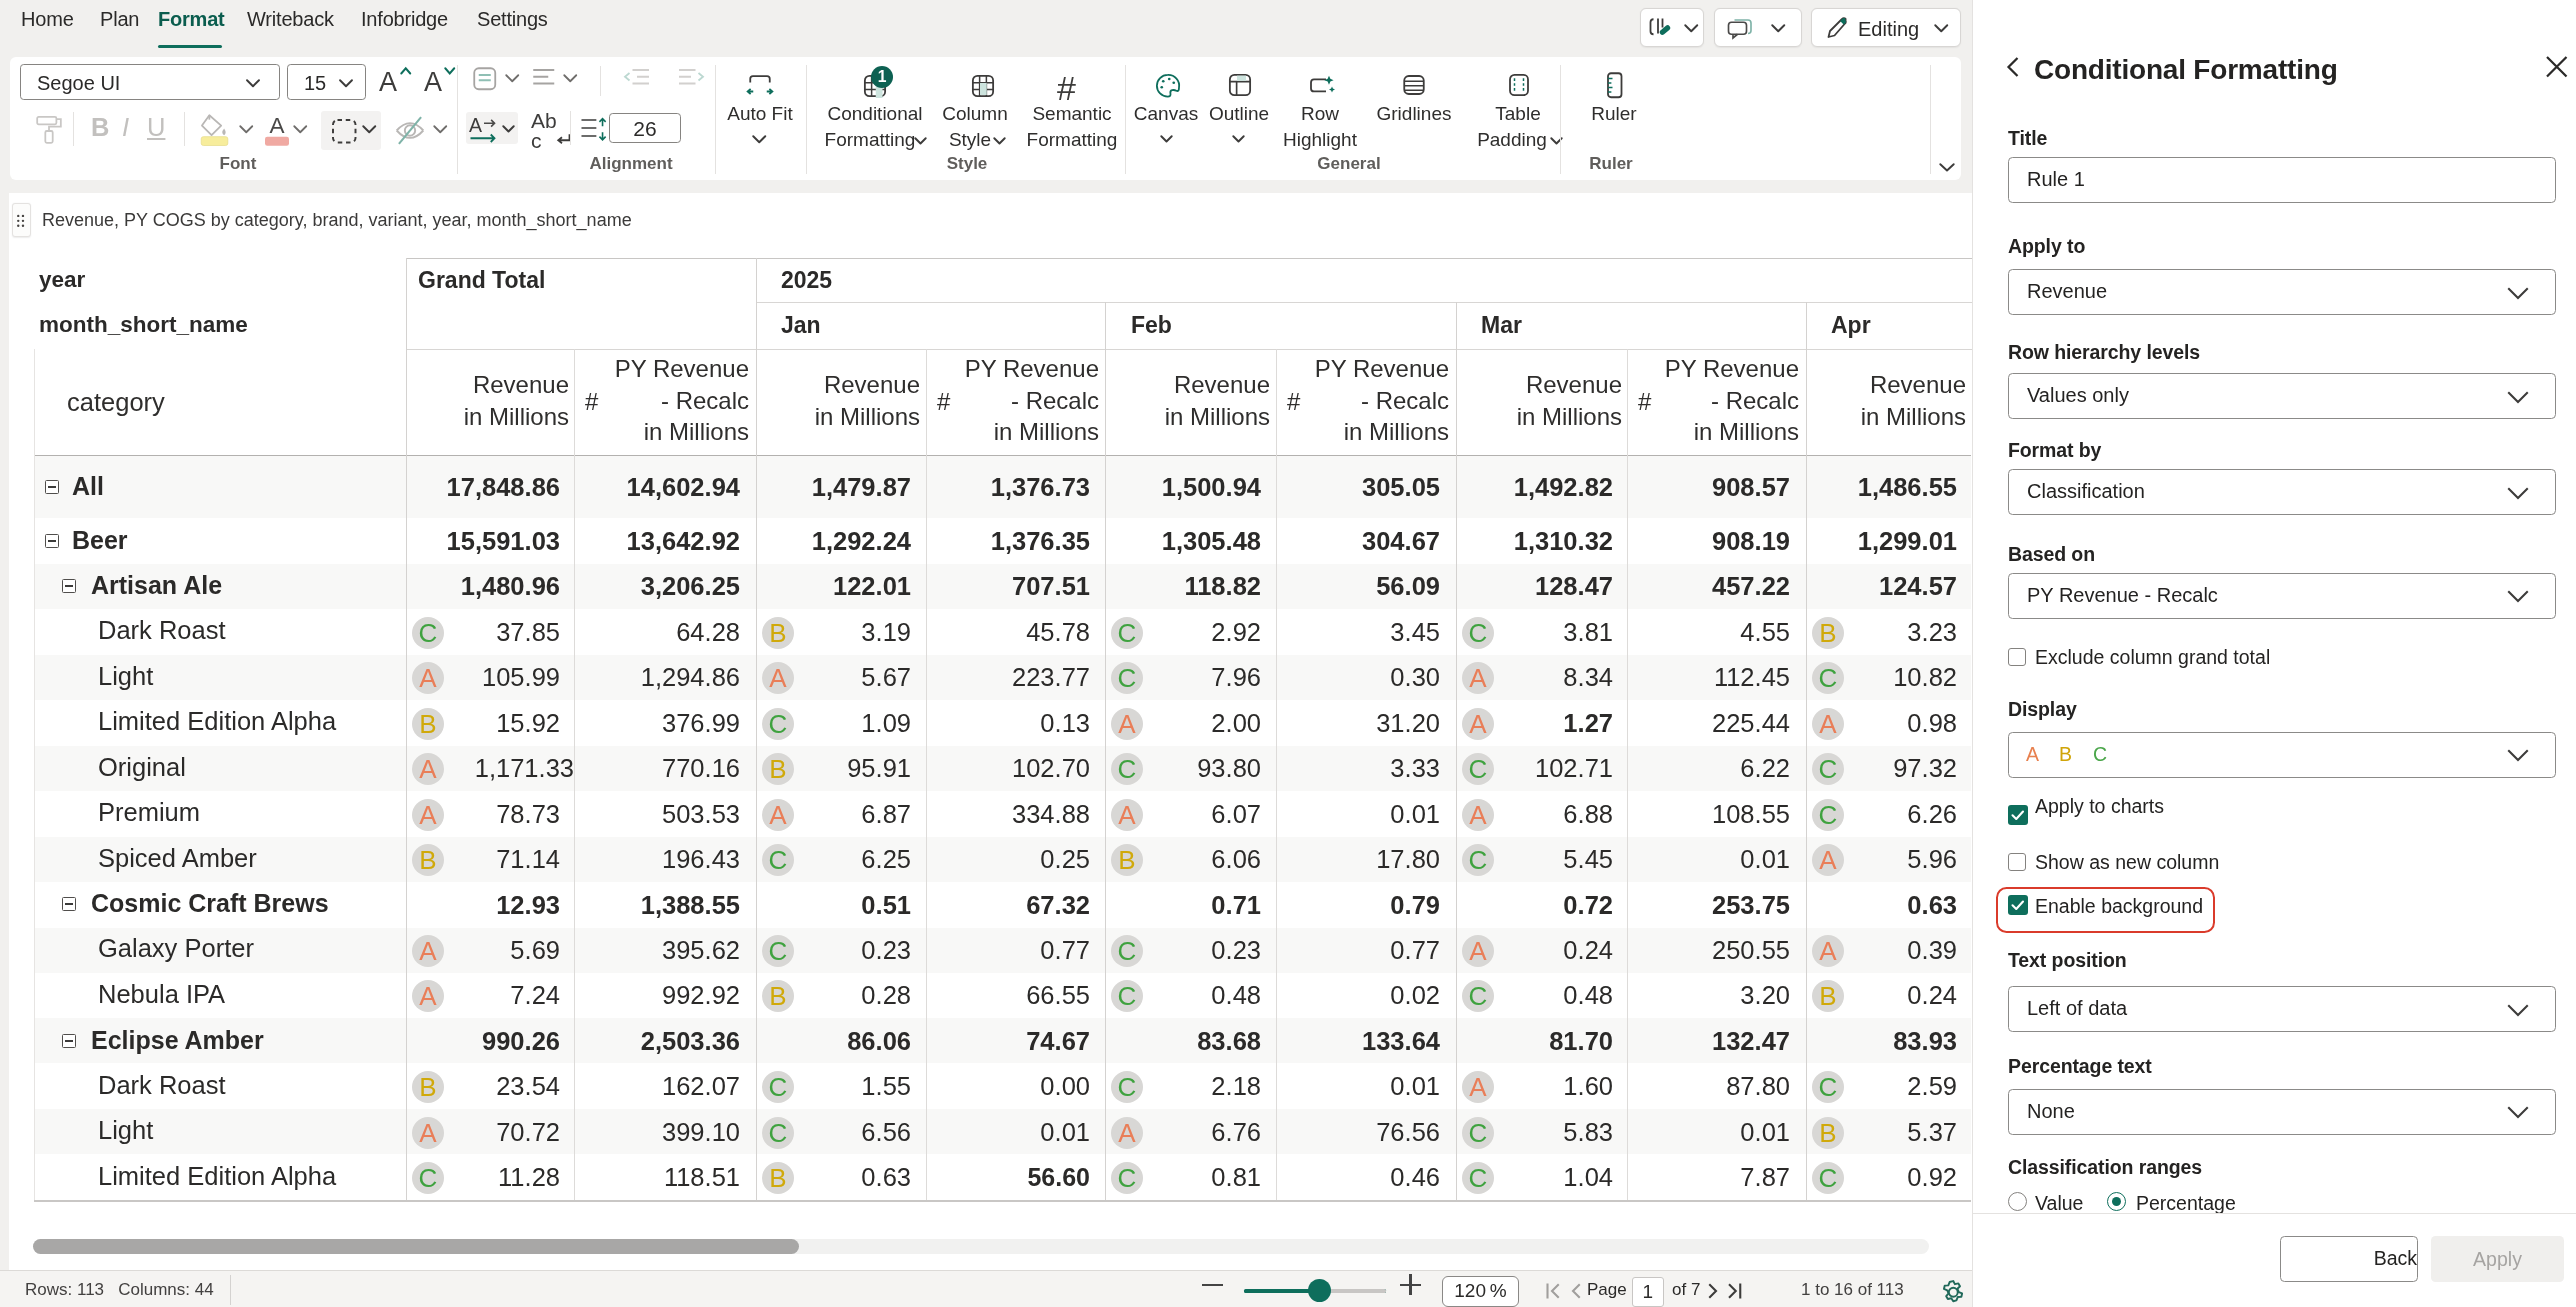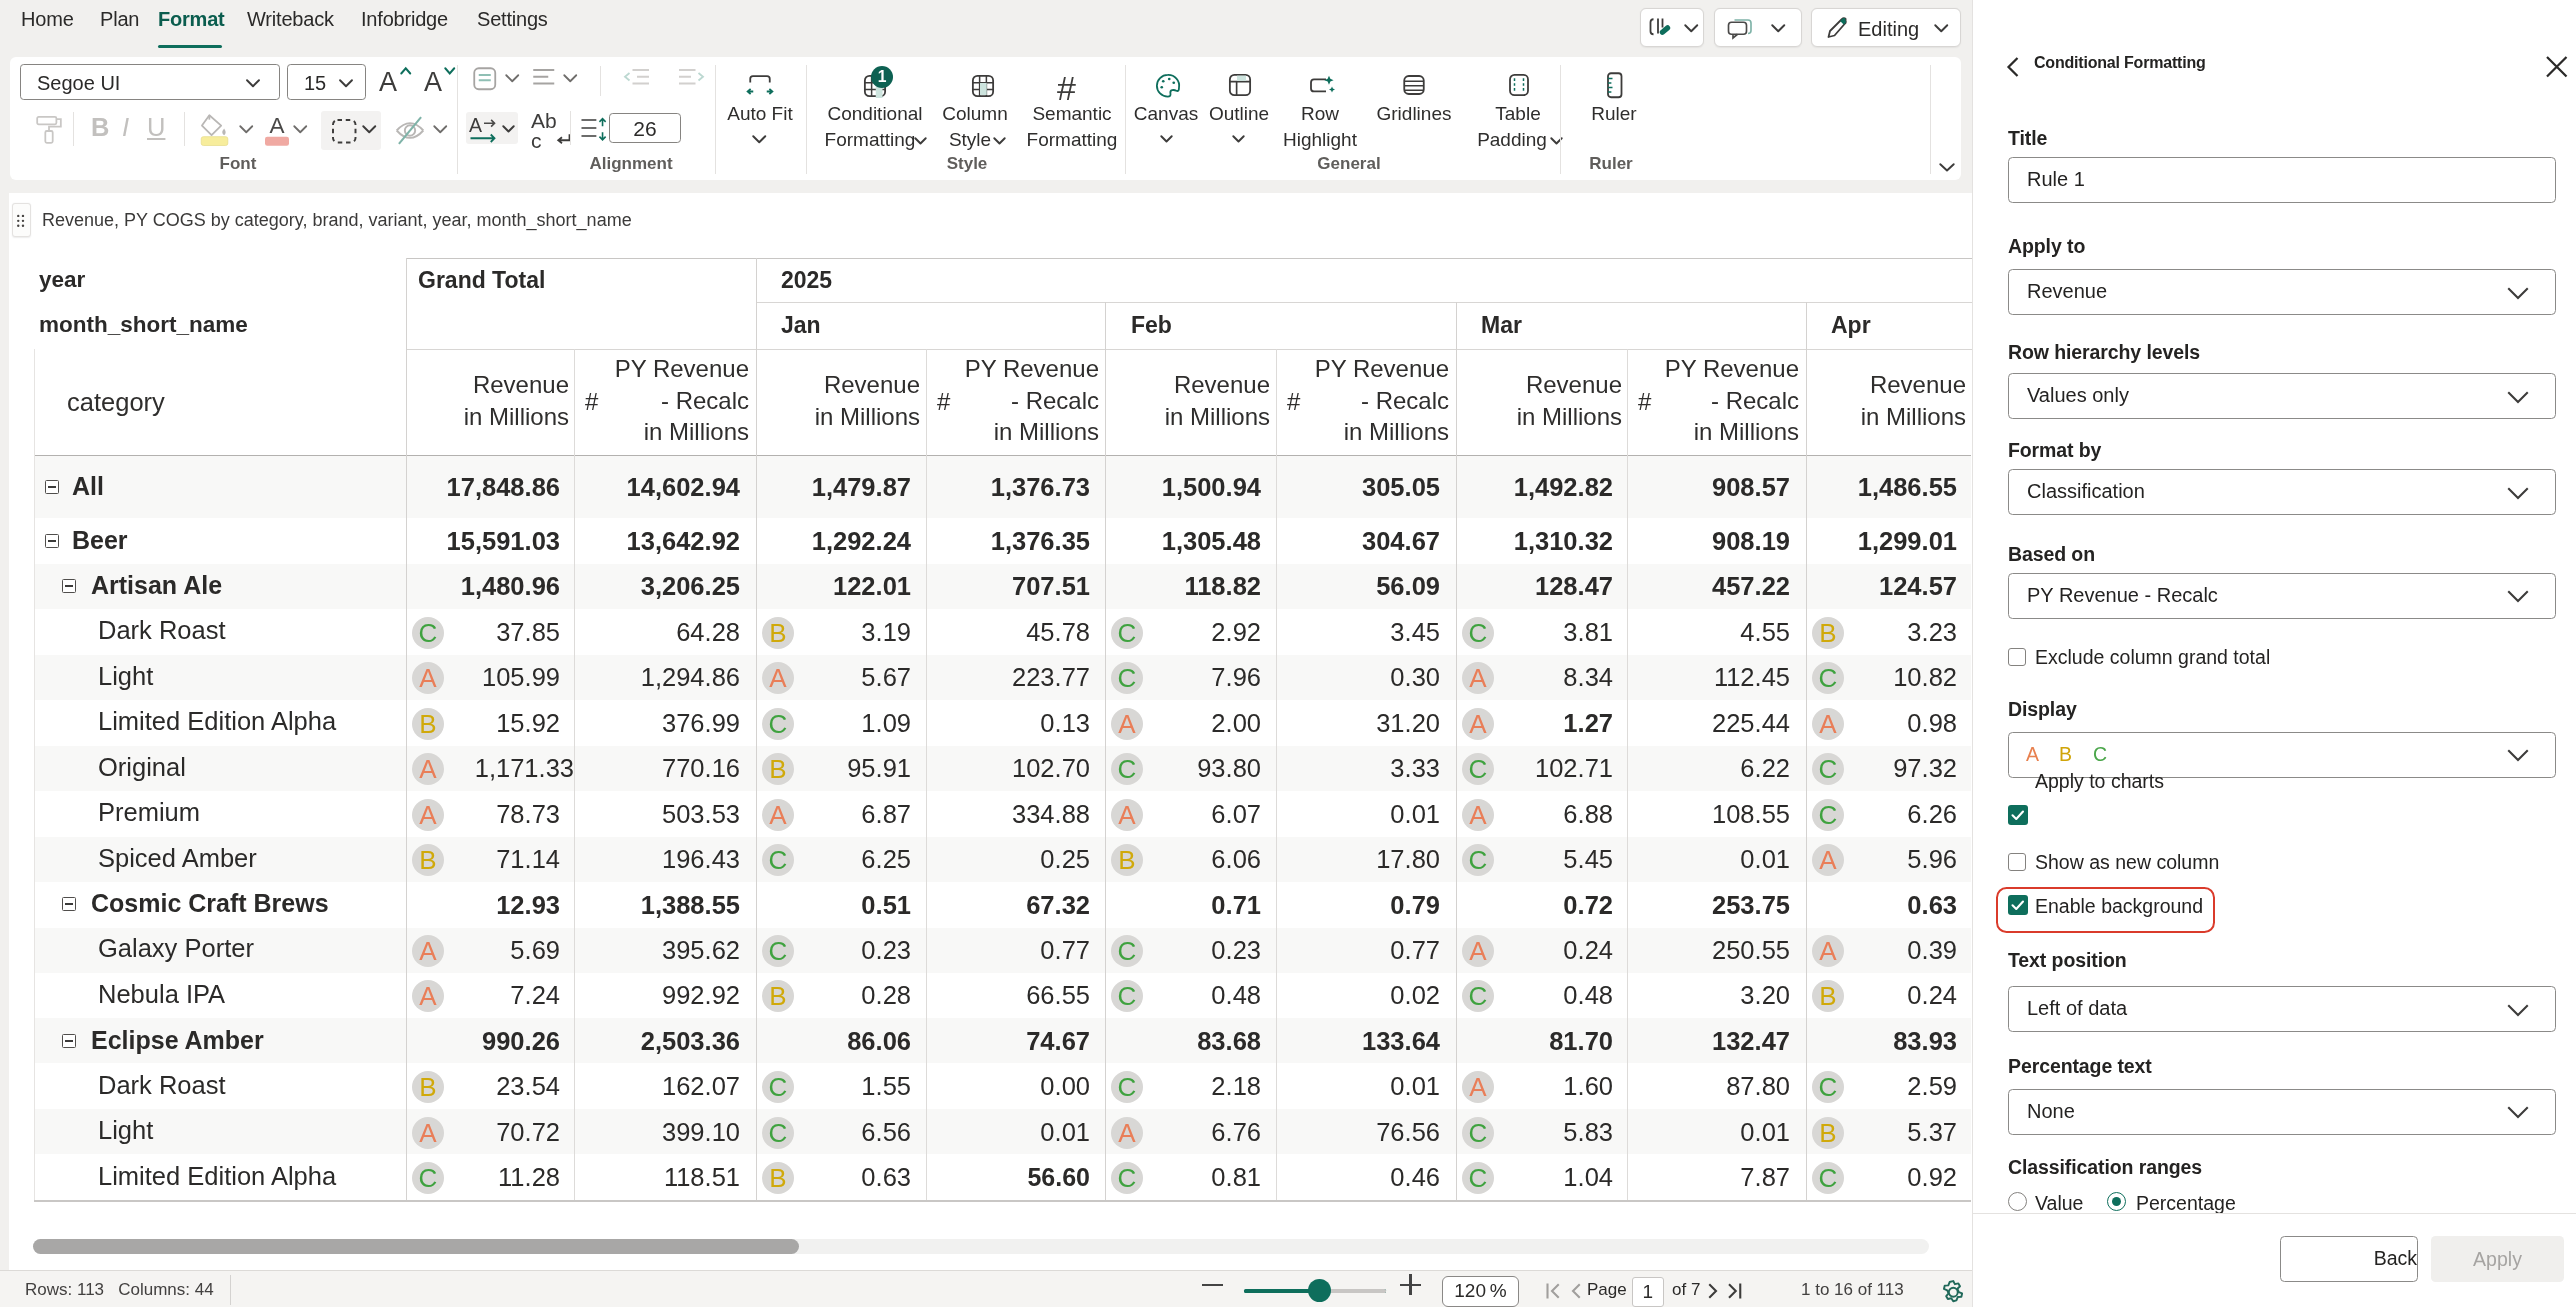--- a/index.html
+++ b/index.html
@@ -586,21 +586,21 @@
 <svg class="abs" style="left:1939px;top:1278px" width="28.5" height="28.5" viewBox="0 0 38 38">
     <g fill="none" stroke="#21695a" stroke-width="2.6">
       <circle cx="19" cy="19" r="6"></circle>
       <path d="M19 4 l2.2 4.2 4.6 -1 2.2 3.8 -3.4 3.4 1.8 4.4 4.4 1.8 -1 4.4 -4.8 0.4 -1.8 4.4 -4.2 1.2 -2.6 -4 -4.6 1 -2.2 -3.8 3.2 -3.6 -1.8 -4.2 -4.4 -1.8 1 -4.4 4.8 -0.4 1.8 -4.4 4.2 -1.2 z" stroke-linejoin="round"></path>
     </g>
   </svg>
 <div class="panel" style="border-left:0.7px solid #e4e2e0"></div>
 <svg class="abs" style="left:2004px;top:55px" width="18" height="24" viewBox="0 0 24 32">
     <path d="M18 4 L6 16 L18 28" fill="none" stroke="#2b2a29" stroke-width="3"></path>
   </svg>
-<div class="abs" style="left:2034px;top:54px;font-size:16px;font-weight:bold;color:#242322;letter-spacing:-0.2px">Conditional Formatting</div>
+<div class="abs" style="left:2034px;top:54px;font-size:28px;font-weight:bold;color:#242322;letter-spacing:-0.2px">Conditional Formatting</div>
 <svg class="abs" style="left:2544px;top:54px" width="25.5" height="25.5" viewBox="0 0 34 34">
     <path d="M4 4 L30 30 M30 4 L4 30" stroke="#2b2a29" stroke-width="3"></path>
   </svg>
 <div class="plabel" style="top:127px">Title</div>
 <div class="pinput" style="top:157px">Rule 1</div>
 <div class="plabel" style="top:235px">Apply to</div>
 <div class="pinput" style="top:269px">Revenue</div>
 <svg class="pchev" style="top:286px" width="27" height="15" viewBox="0 0 36 20">
     <path d="M5 3 L18 16 L31 3" fill="none" stroke="#3d3c3b" stroke-width="2.8"></path>
   </svg>
@@ -626,21 +626,21 @@
 <div class="abs" style="left:2026px;top:743px;font-size:19.5px;color:#e8814f">A</div>
 <div class="abs" style="left:2059px;top:743px;font-size:19.5px;color:#d0a408">B</div>
 <div class="abs" style="left:2093px;top:743px;font-size:19.5px;color:#4aa64a">C</div>
 <svg class="pchev" style="top:748px" width="27" height="15" viewBox="0 0 36 20">
     <path d="M5 3 L18 16 L31 3" fill="none" stroke="#3d3c3b" stroke-width="2.8"></path>
   </svg>
 <div class="cbk" style="left:2008px;top:805px"></div>
 <svg class="abs" style="left:2011px;top:810px" width="13.5" height="10.5" viewBox="0 0 18 14">
     <path d="M2 7 L7 12 L16 2" fill="none" stroke="#fff" stroke-width="2.8" stroke-linecap="round" stroke-linejoin="round"></path>
   </svg>
-<div class="cblab" style="top:770px">Apply to charts</div>
+<div class="cblab" style="top:795px">Apply to charts</div>
 <div class="cb" style="left:2008px;top:853px"></div>
 <div class="cblab" style="top:851px">Show as new column</div>
 <div class="cbk" style="left:2008px;top:895px"></div>
 <svg class="abs" style="left:2011px;top:900px" width="13.5" height="10.5" viewBox="0 0 18 14">
     <path d="M2 7 L7 12 L16 2" fill="none" stroke="#fff" stroke-width="2.8" stroke-linecap="round" stroke-linejoin="round"></path>
   </svg>
 <div class="cblab" style="top:895px">Enable background</div>
 <div class="abs" style="left:1996px;top:887px;width:219px;height:46px;border:2.6px solid #da3b2b;border-radius:10.5px"></div>
 <div class="plabel" style="top:949px">Text position</div>
 <div class="pinput" style="top:986px">Left of data</div>

